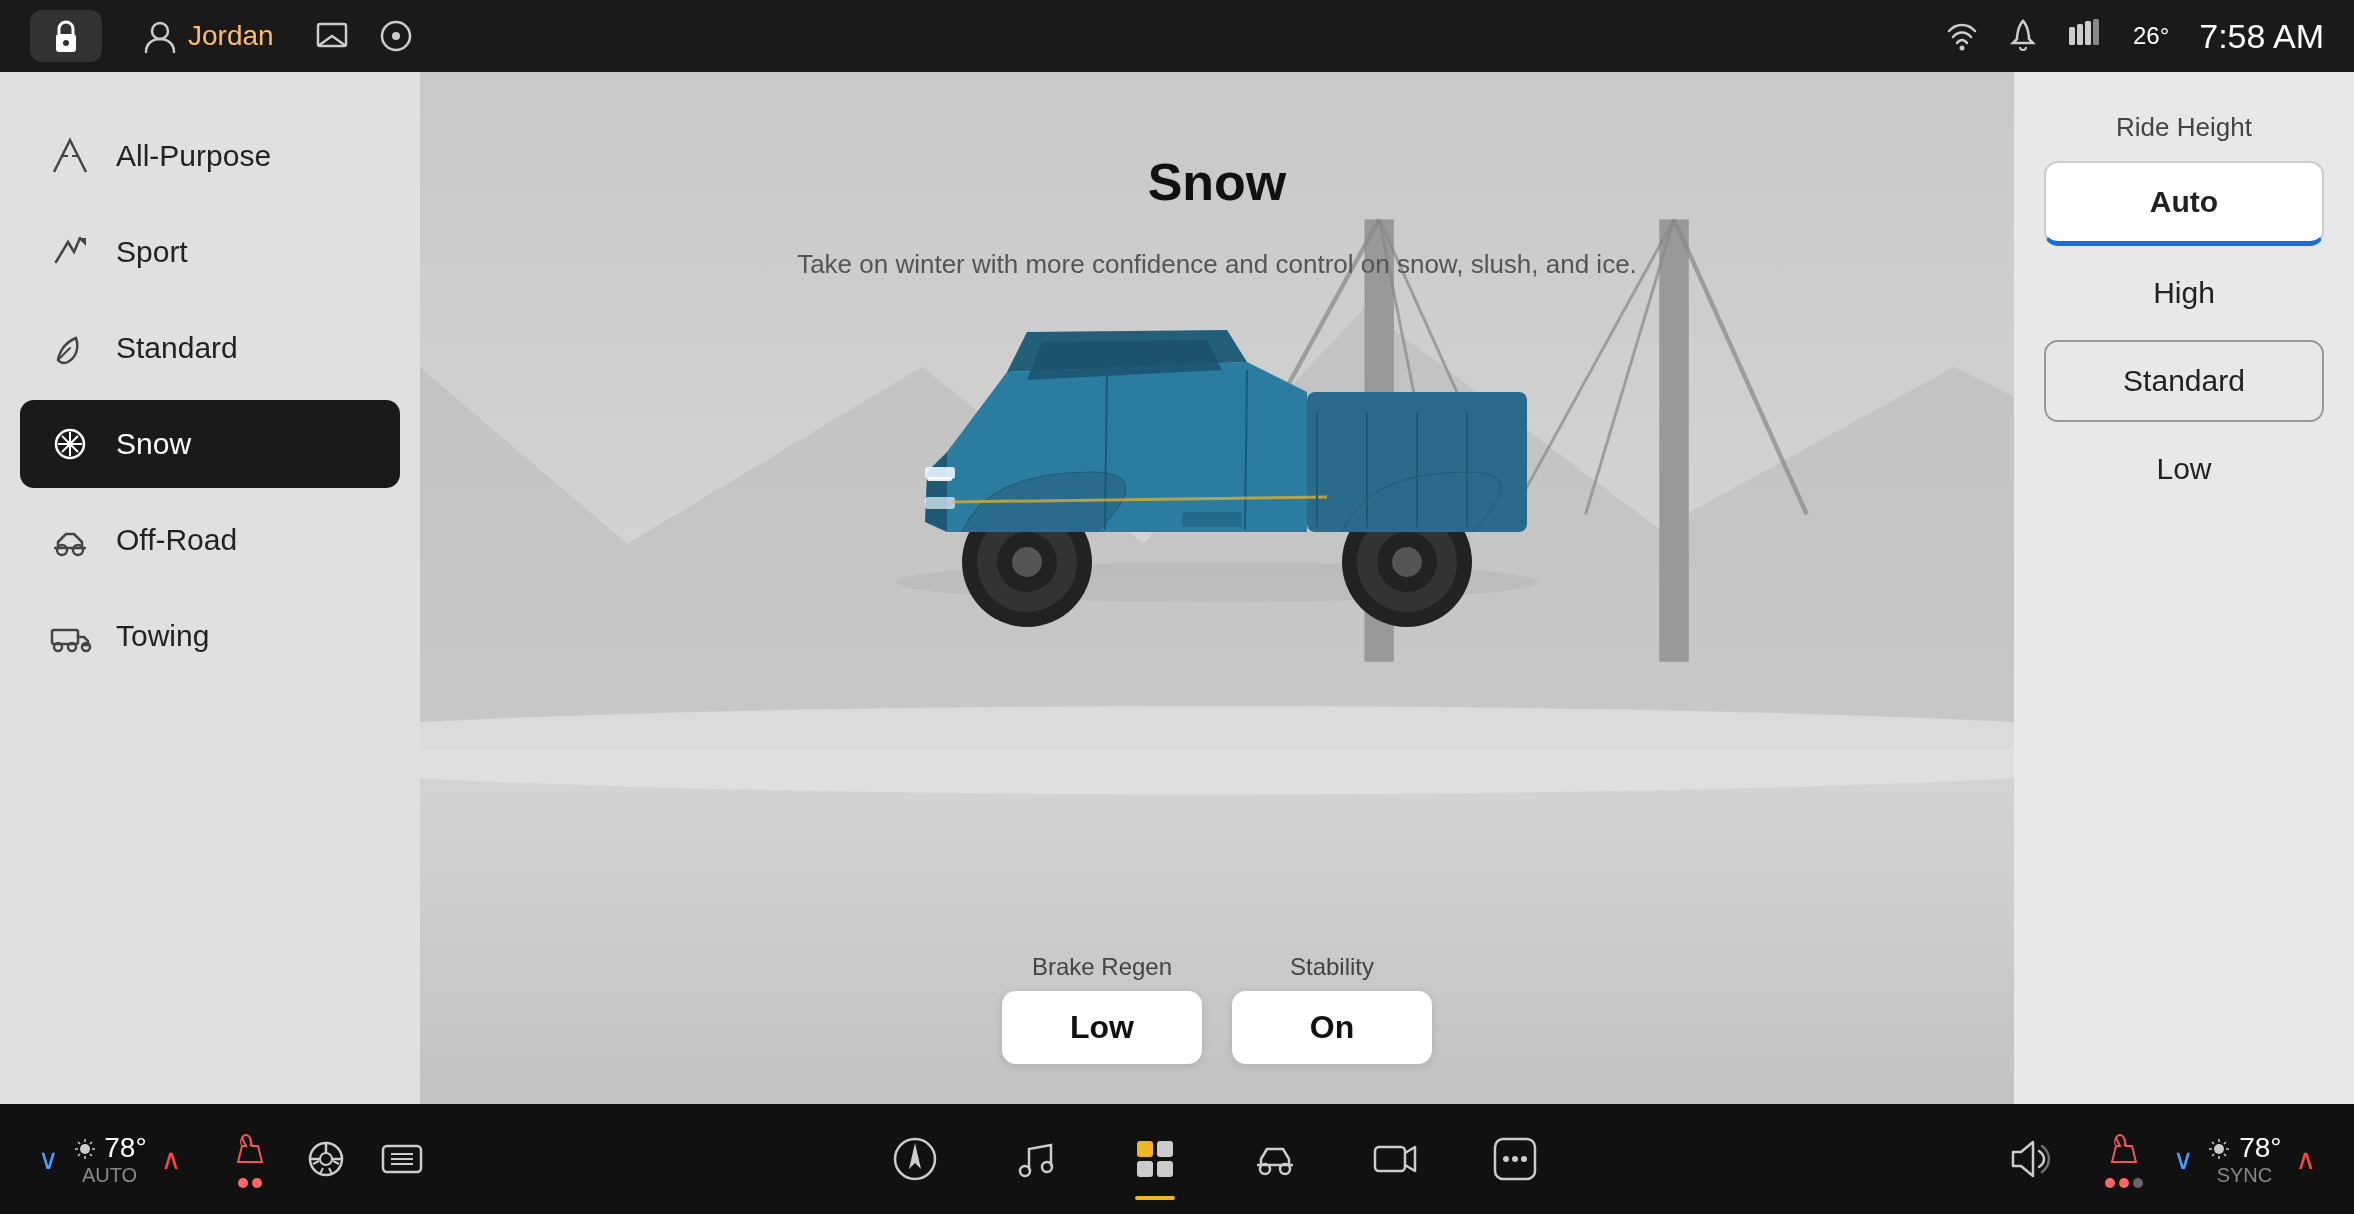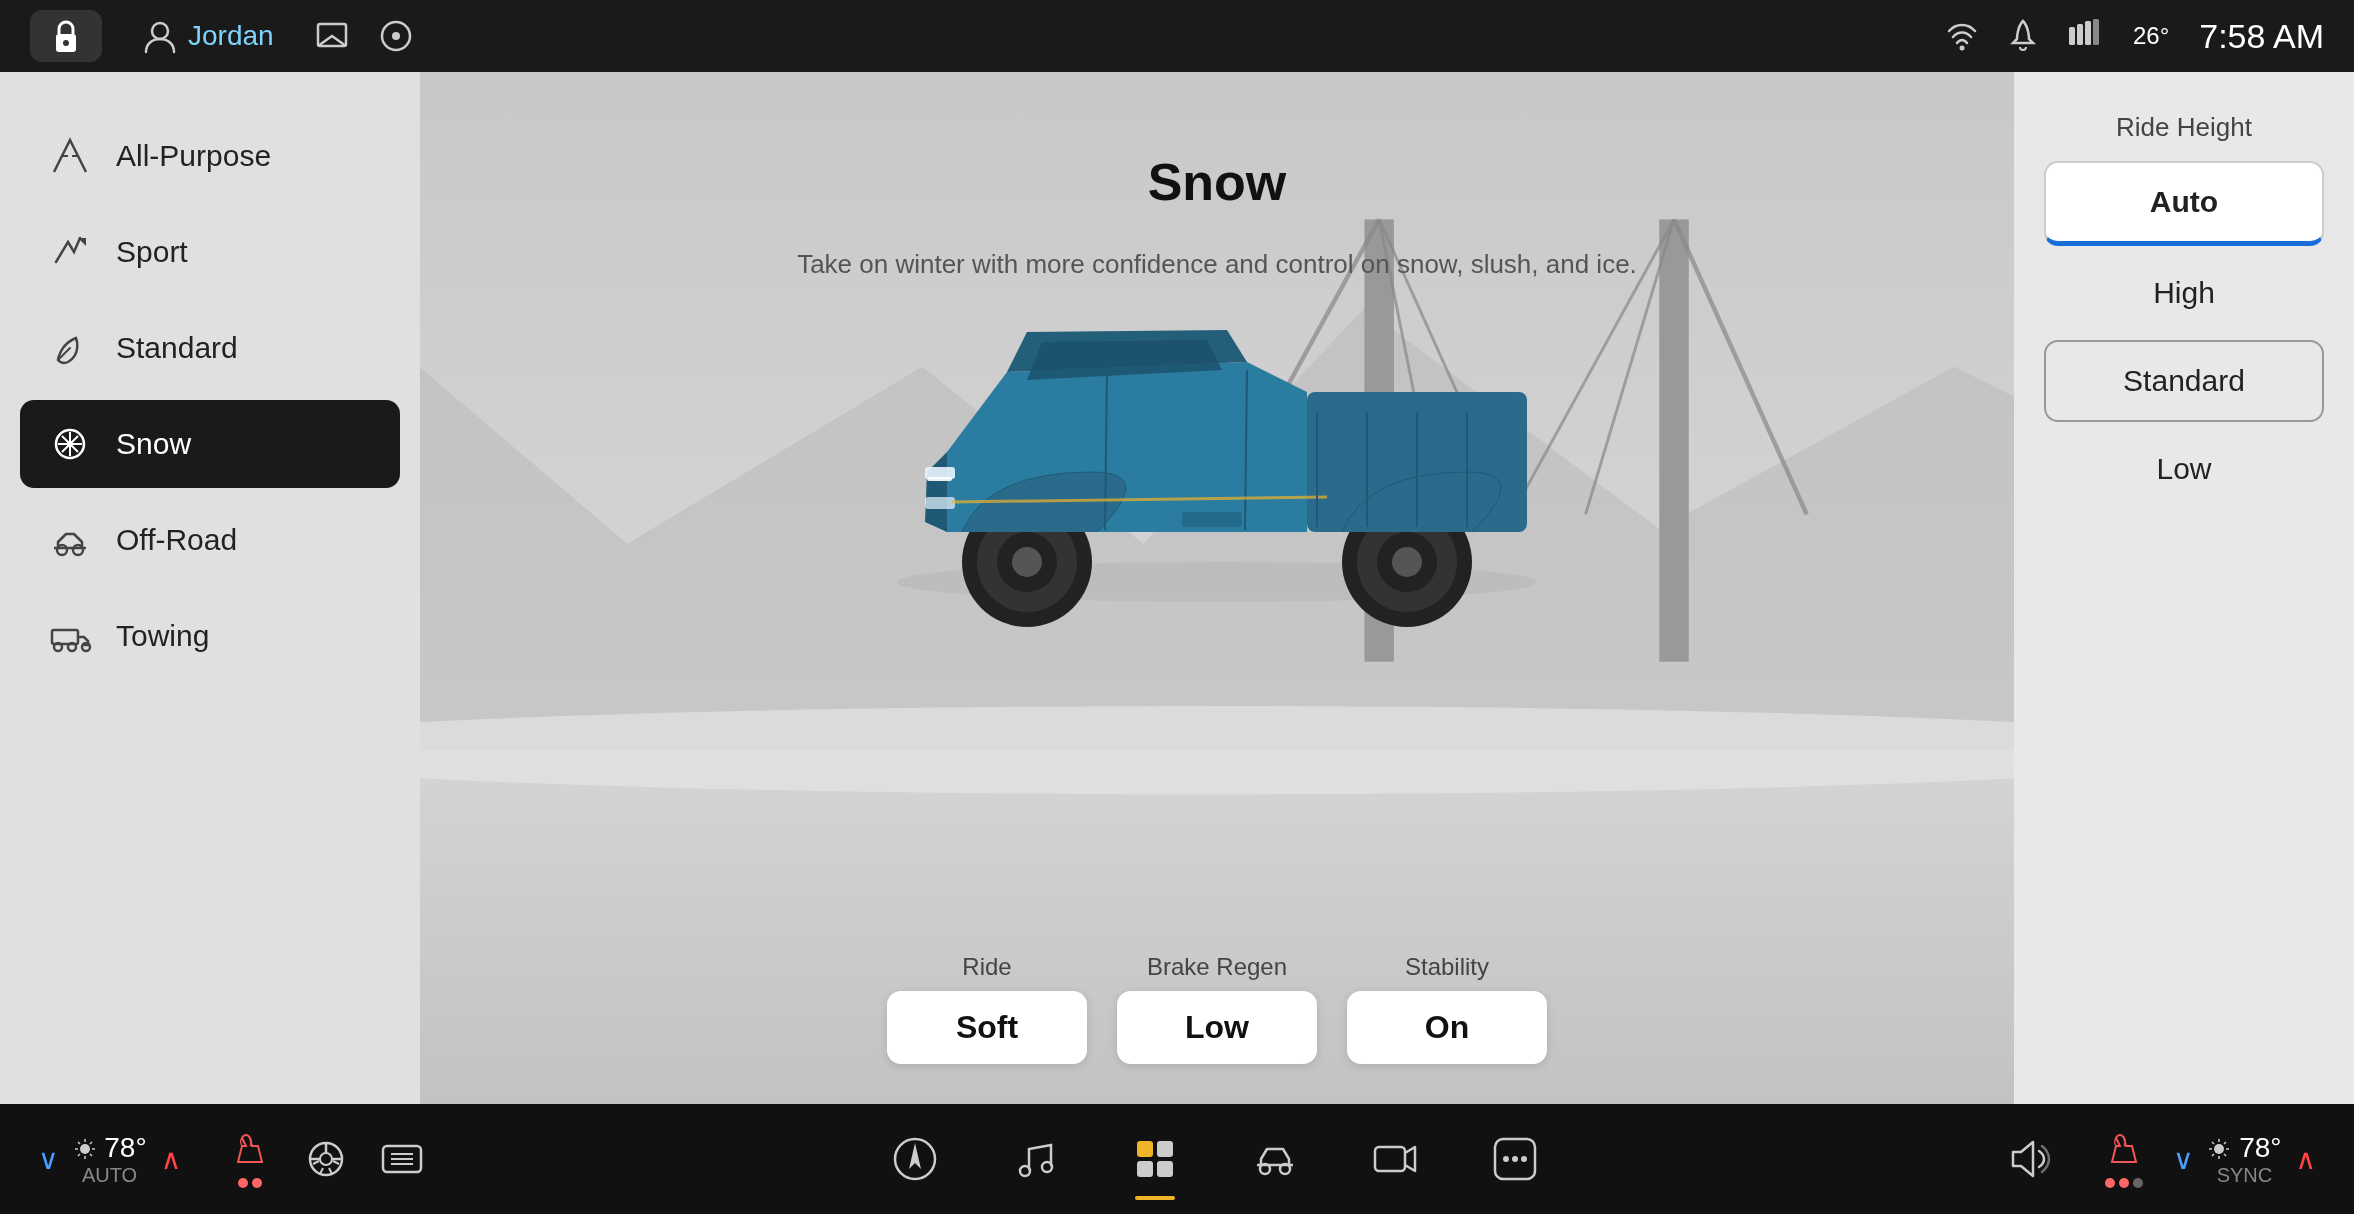--- a/index.html
+++ b/index.html
@@ -33,21 +33,21 @@
       width: 72px;
       height: 52px;
       display: flex;
       align-items: center;
       justify-content: center;
     }
     .top-bar-user {
       display: flex;
       align-items: center;
       gap: 10px;
-      color: #7dd3fc;
+      color: #fdba74;
       font-size: 28px;
     }
     .top-bar-icons {
       display: flex;
       align-items: center;
       gap: 28px;
     }
     .top-bar-right {
       margin-left: auto;
       display: flex;
@@ -512,24 +512,20 @@
 
         <line x1="530" y1="200" x2="530" y2="315" stroke="#1e5a75" stroke-width="2"></line>
         <line x1="580" y1="200" x2="580" y2="315" stroke="#1e5a75" stroke-width="2"></line>
         <line x1="630" y1="200" x2="630" y2="315" stroke="#1e5a75" stroke-width="2"></line>
         <line x1="680" y1="200" x2="680" y2="315" stroke="#1e5a75" stroke-width="2"></line>
       </svg>
     </div>
 
     <div class="bottom-stats">
       <div class="stat-box">
-        <span class="stat-label">Ride</span>
-        <div class="stat-value-box">Soft</div>
-      </div>
-      <div class="stat-box">
         <span class="stat-label">Brake Regen</span>
         <div class="stat-value-box">Low</div>
       </div>
       <div class="stat-box">
         <span class="stat-label">Stability</span>
         <div class="stat-value-box">On</div>
       </div>
     </div>
 
   </div>

